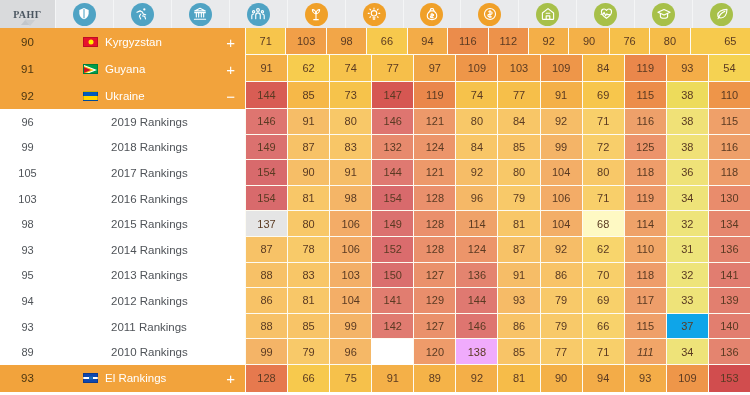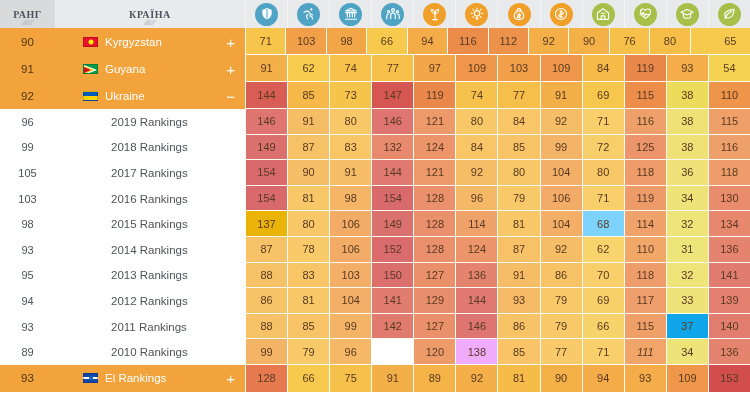--- a/index.html
+++ b/index.html
@@ -116,27 +116,20 @@
   }
 </style>
 </head>
 <body>
 
 <div id="app">
 
   <div class="hdr">
     <div class="hdr-rank">
       <span class="hdr-txt">РАНГ</span>
-      <span class="sortmark">
-          <i class="up"></i>
-          <i class="dn"></i>
-        </span>
-    </div>
-    <div class="hdr-country">
-      <span class="hdr-txt">КРАЇНА</span>
       <span class="sortmark">
           <i class="up"></i>
           <i class="dn"></i>
         </span>
     </div>
     <div class="hdr-icons" id="hdr-icons">
         <div class="hdr-ic">
           <span class="ico c-blue">
             <svg width="16" height="16" viewBox="0 0 24 24" fill="none" stroke="#fff" stroke-width="1.7" stroke-linecap="round" stroke-linejoin="round">
               <path d="M12 3l7 3v5c0 4.3-2.9 7.8-7 9-4.1-1.2-7-4.7-7-9V6l7-3z" fill="#fff" stroke="none"></path>
@@ -399,29 +392,29 @@
           <div class="vcell" style="background: rgb(238, 227, 121);">34</div>
           <div class="vcell" style="background: rgb(233, 140, 108);">130</div>
         </div>
       </div>
       <div class="row row-sub">
         <div class="cell-rank">98</div>
         <div class="cell-country">
           <span>2015 Rankings</span>
         </div>
         <div class="vals">
-          <div class="vcell" style="background: #eab308;">137</div>
+          <div class="vcell" style="background: #e5e5e5;">137</div>
           <div class="vcell" style="background: rgb(248, 200, 104);">80</div>
           <div class="vcell" style="background: rgb(243, 172, 103);">106</div>
           <div class="vcell" style="background: rgb(219, 113, 111);">149</div>
           <div class="vcell" style="background: rgb(234, 144, 108);">128</div>
           <div class="vcell" style="background: rgb(239, 162, 105);">114</div>
           <div class="vcell" style="background: rgb(248, 199, 104);">81</div>
           <div class="vcell" style="background: rgb(243, 174, 103);">104</div>
-          <div class="vcell" style="background: #7dd3fc;">68</div>
+          <div class="vcell" style="background: #fef9c3;">68</div>
           <div class="vcell" style="background: rgb(239, 162, 105);">114</div>
           <div class="vcell" style="background: rgb(238, 228, 122);">32</div>
           <div class="vcell" style="background: rgb(230, 135, 110);">134</div>
         </div>
       </div>
       <div class="row row-sub">
         <div class="cell-rank">93</div>
         <div class="cell-country">
           <span>2014 Rankings</span>
         </div>

